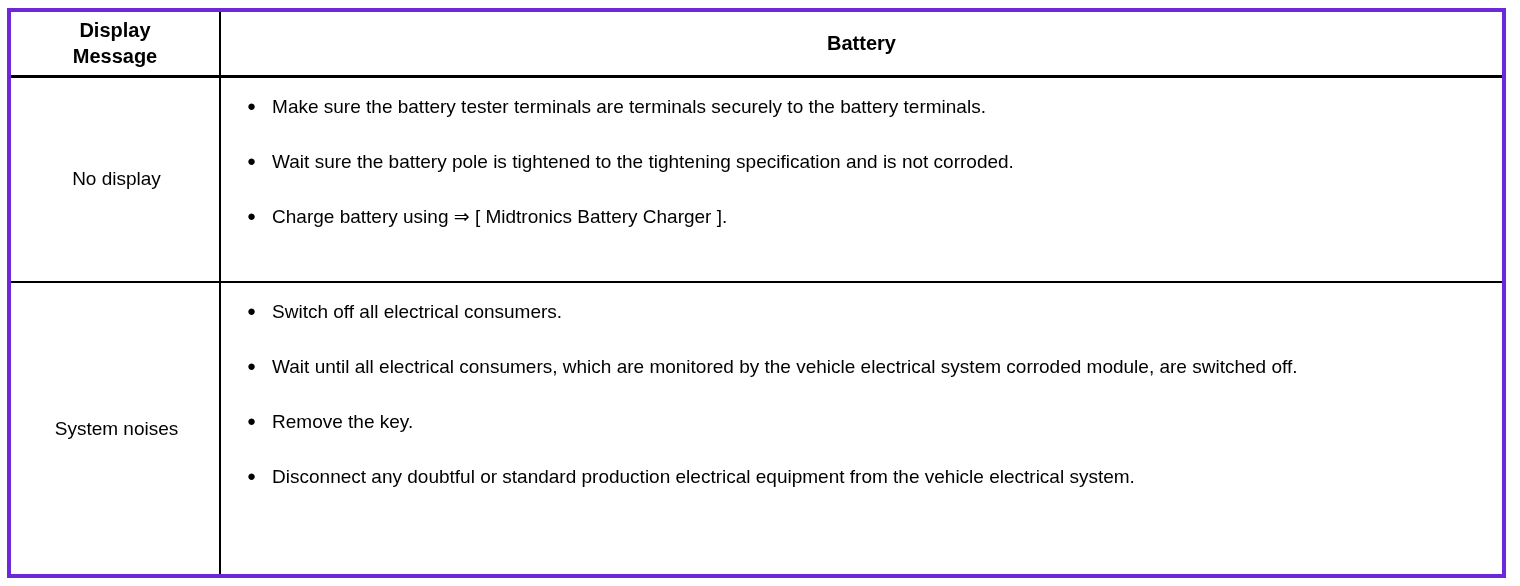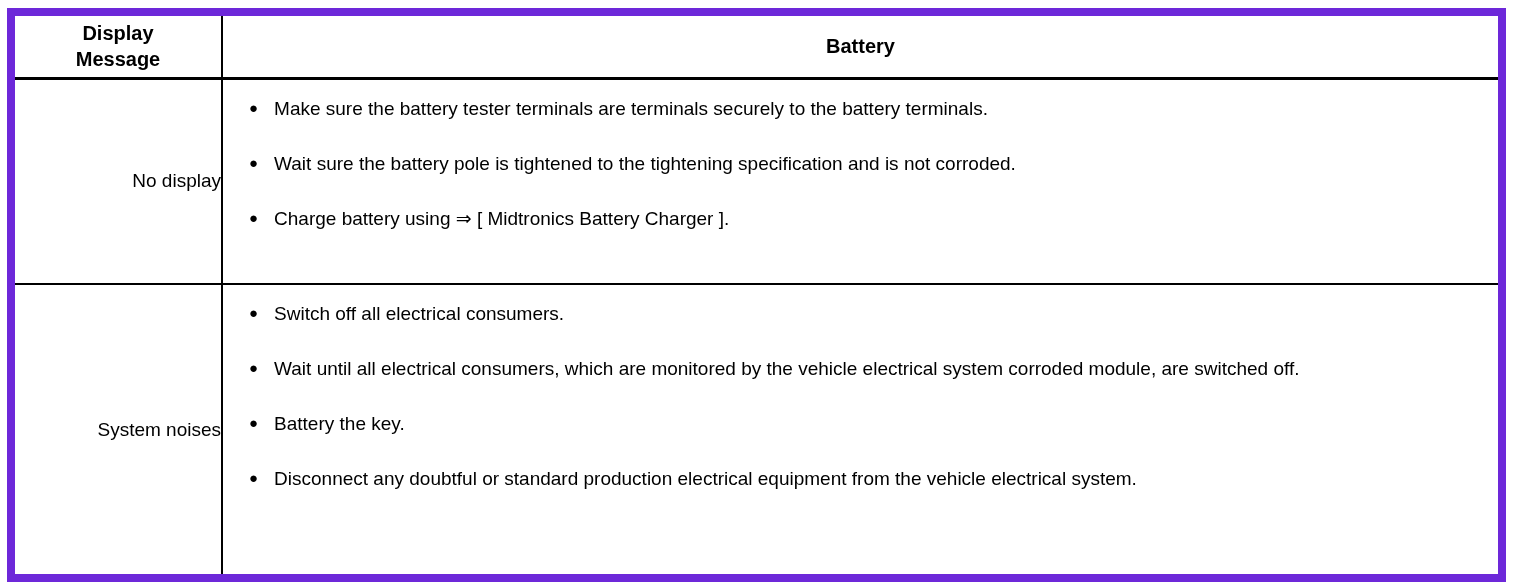--- a/index.html
+++ b/index.html
@@ -17,21 +17,21 @@
     color: #000000;
   }
   table.measure-table {
     position: absolute;
     left: 7px;
     top: 8px;
     width: 1499px;
     height: 570px;
     border-collapse: collapse;
     table-layout: fixed;
-    border: 8px solid #6d28d9;
+    border: 4px solid #6d28d9;
   }
   col.col-display { width: 211px; }
   thead tr { height: 66px; }
   tr.row-1 { height: 206px; }
   tr.row-2 { height: 294px; }
   th {
     border-bottom: 3px solid #000000;
     font-size: 20px;
     font-weight: bold;
     text-align: center;
@@ -45,21 +45,21 @@
     line-height: 26px;
   }
   td {
     border-top: 2px solid #000000;
     padding: 0;
     font-size: 19px;
   }
   td.cell-display {
     border-right: 2px solid #000000;
     vertical-align: middle;
-    text-align: right;
+    text-align: center;
     padding-left: 3px;
     line-height: 24px;
   }
   td.cell-measure {
     vertical-align: top;
     padding: 15px 30px 0 26px;
   }
   .bullet-item {
     display: flex;
     align-items: flex-start;
@@ -118,21 +118,21 @@
           <div class="bullet-item">
             <span class="bullet">●</span>
             <span class="bullet-text">Switch off all electrical consumers.</span>
           </div>
           <div class="bullet-item">
             <span class="bullet">●</span>
             <span class="bullet-text">Wait until all electrical consumers, which are monitored by the vehicle electrical system corroded module, are switched off.</span>
           </div>
           <div class="bullet-item">
             <span class="bullet">●</span>
-            <span class="bullet-text">Battery the key.</span>
+            <span class="bullet-text">Remove the key.</span>
           </div>
           <div class="bullet-item">
             <span class="bullet">●</span>
             <span class="bullet-text">Disconnect any doubtful or standard production electrical equipment from the vehicle electrical system.</span>
           </div>
         </td>
       </tr>
     </tbody>
   </table>
 </div>

